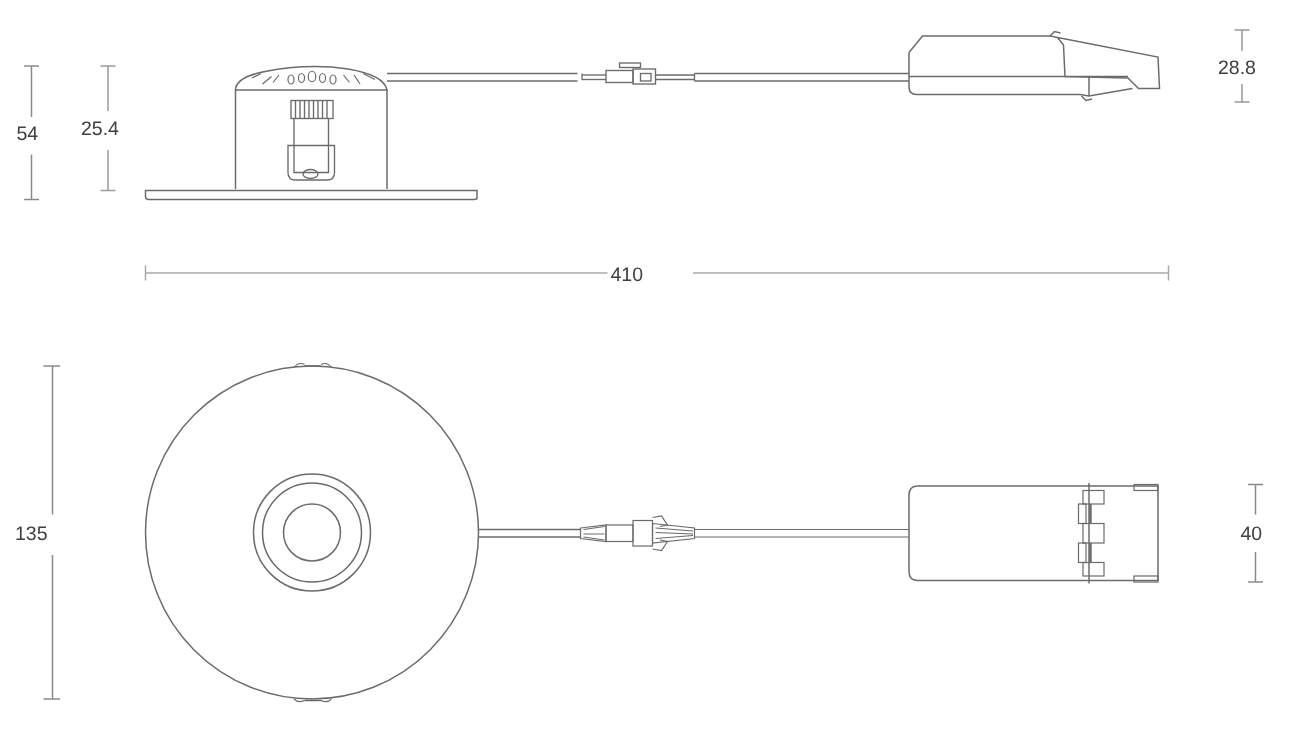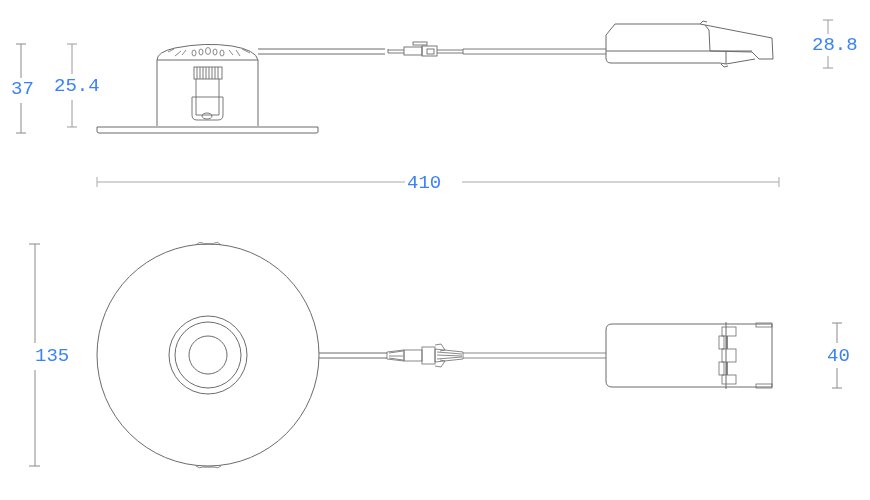--- a/index.html
+++ b/index.html
@@ -1,20 +1,20 @@
 <!DOCTYPE html>
 <html><head>
   <meta charset="utf-8">
   <style>
     html, body { margin: 0; padding: 0; background: #ffffff; }
     body { width: 870px; height: 500px; position: relative; overflow: hidden;
            font-family: "Liberation Sans", sans-serif; }
     #drawing { position: absolute; left: 0; top: 0; }
-    .dim-label { position: absolute; font-size: 19px; color: #3b82f6; background: #fff;
-                 line-height: 20px; padding: 0 2px; font-family: Liberation Mono, monospace; }
+    .dim-label { position: absolute; font-size: 13px; color: #404040; background: #fff;
+                 line-height: 20px; padding: 0 2px; font-family: Liberation Sans, sans-serif; }
   </style>
 </head>
 <body>
 
 <svg id="drawing" width="870" height="500" viewBox="0 0 870 500" xmlns="http://www.w3.org/2000/svg" fill="none" stroke="#6b6b6b" stroke-width="1">
 
   <g>
 
     <g stroke="#8a8a8a">
       <line x1="21" y1="44" x2="21" y2="78"></line>
@@ -160,18 +160,18 @@
 
     <g stroke="#8a8a8a">
       <line x1="837" y1="323" x2="837" y2="343"></line>
       <line x1="837" y1="368" x2="837" y2="388"></line>
       <line x1="832" y1="323" x2="842" y2="323"></line>
       <line x1="832" y1="388" x2="842" y2="388"></line>
     </g>
   </g>
 </svg>
 
-<div class="dim-label" style="left:9px; top:79px;">37</div>
+<div class="dim-label" style="left:9px; top:79px;">54</div>
 <div class="dim-label" style="left:52px; top:76px;">25.4</div>
 <div class="dim-label" style="left:810px; top:35px;">28.8</div>
 <div class="dim-label" style="left:405px; top:173px;">410</div>
-<div class="dim-label" style="left:33px; top:346px;">135</div>
+<div class="dim-label" style="left:8px; top:346px;">135</div>
 <div class="dim-label" style="left:825px; top:346px;">40</div>
 
 </body></html>

